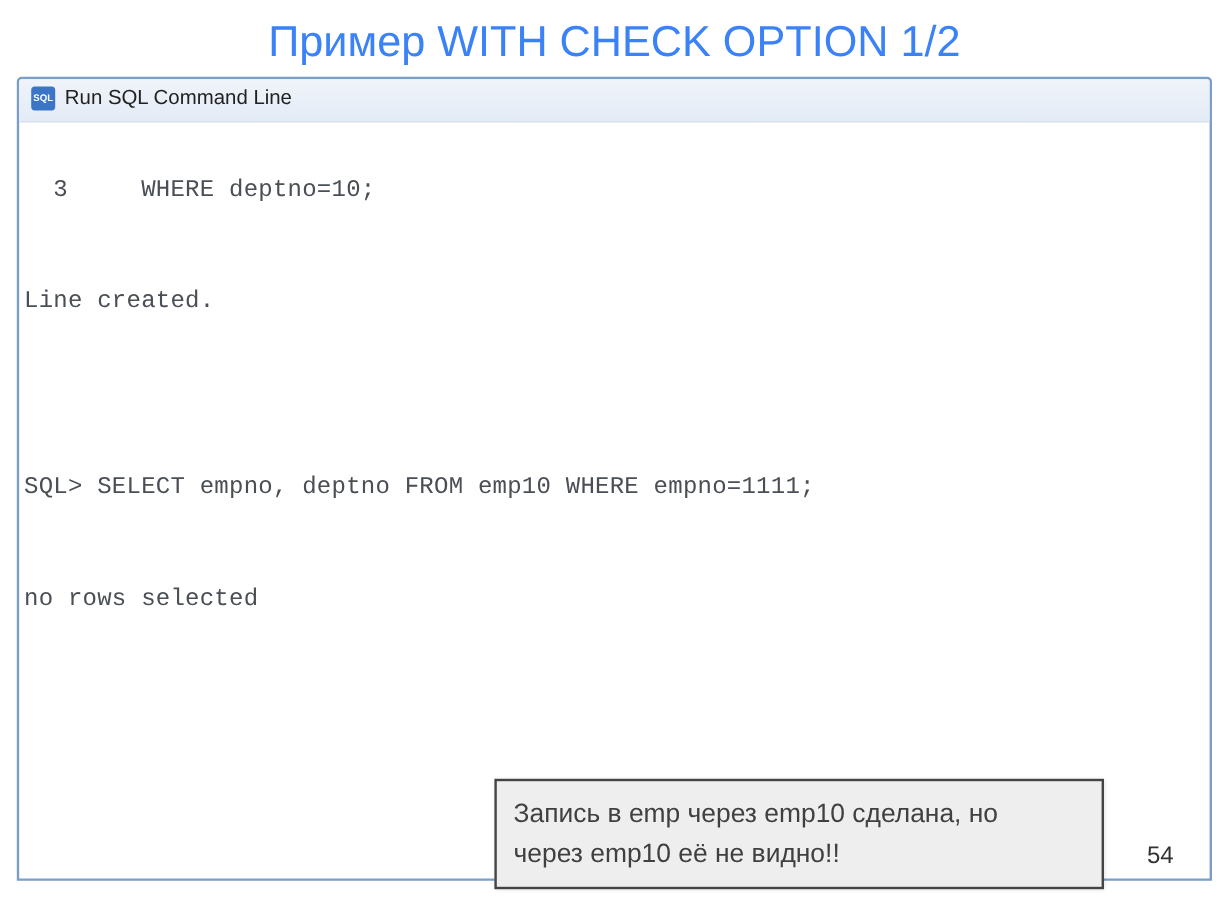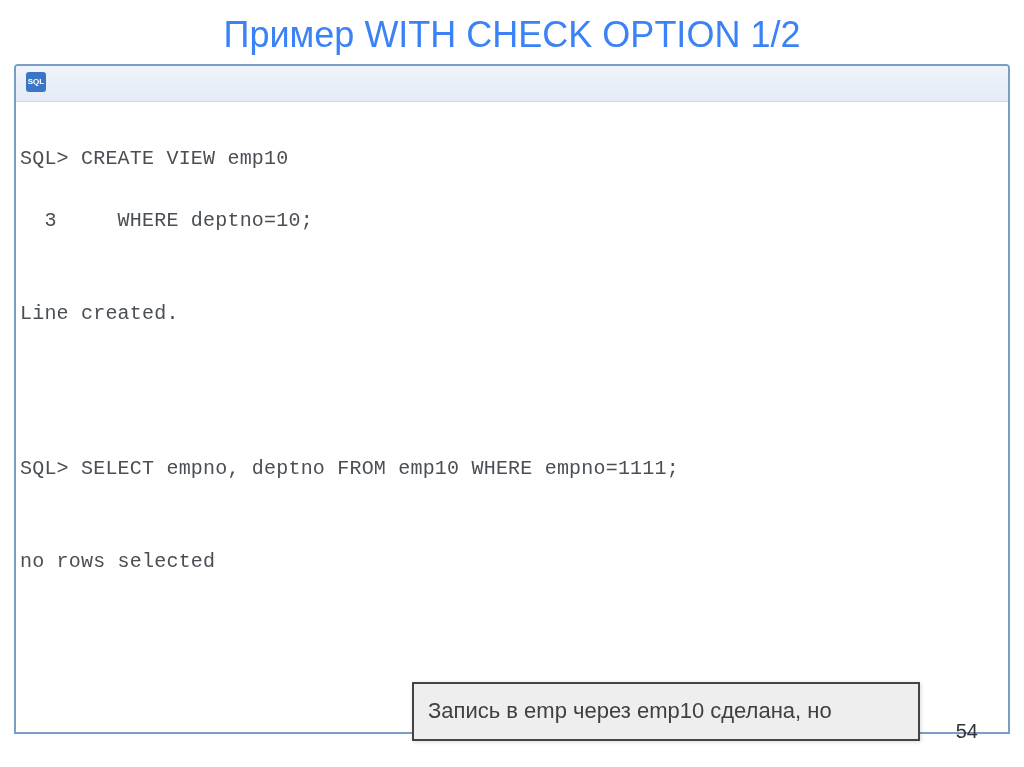--- a/index.html
+++ b/index.html
@@ -73,37 +73,37 @@
       background: #eee;
       padding: 10px 14px 12px 14px;
       font-size: 22px;
       color: #404040;
       line-height: 1.5;
       box-shadow: 1px 1px 4px rgba(0,0,0,.15);
     }
     .page-num {
       position: absolute;
       right: 46px;
-      bottom: 24px;
+      bottom: 42px;
       font-size: 20px;
       color: #333;
     }
     .tline { display: block; }
   </style>
 </head>
 <body>
 
 <h1 class="title">Пример WITH CHECK OPTION 1/2</h1>
 
 <div class="window">
   <div class="titlebar">
     <div class="app-icon">SQL</div>
+    <div class="win-title">Run SQL Command Line</div>
   </div>
   <div class="terminal">
-<span class="tline">SQL&gt; CREATE VIEW emp10</span>
 <span class="tline">  3     WHERE deptno=10;</span>
 <span class="tline"></span>
 <span class="tline">Line created.</span>
 <span class="tline"></span>
 <span class="tline"></span>
 <span class="tline"></span>
 <span class="tline">SQL&gt; SELECT empno, deptno FROM emp10 WHERE empno=1111;</span>
 <span class="tline"></span>
 <span class="tline">no rows selected</span>
 <span class="tline"></span>
@@ -112,15 +112,16 @@
 
 
 
 <span class="tline"></span>
 
   </div>
 </div>
 
 <div class="note-box">
   <div>Запись в emp через emp10 сделана, но</div>
+  <div>через emp10 её не  видно!!</div>
 </div>
 
 <div class="page-num">54</div>
 
 </body></html>

